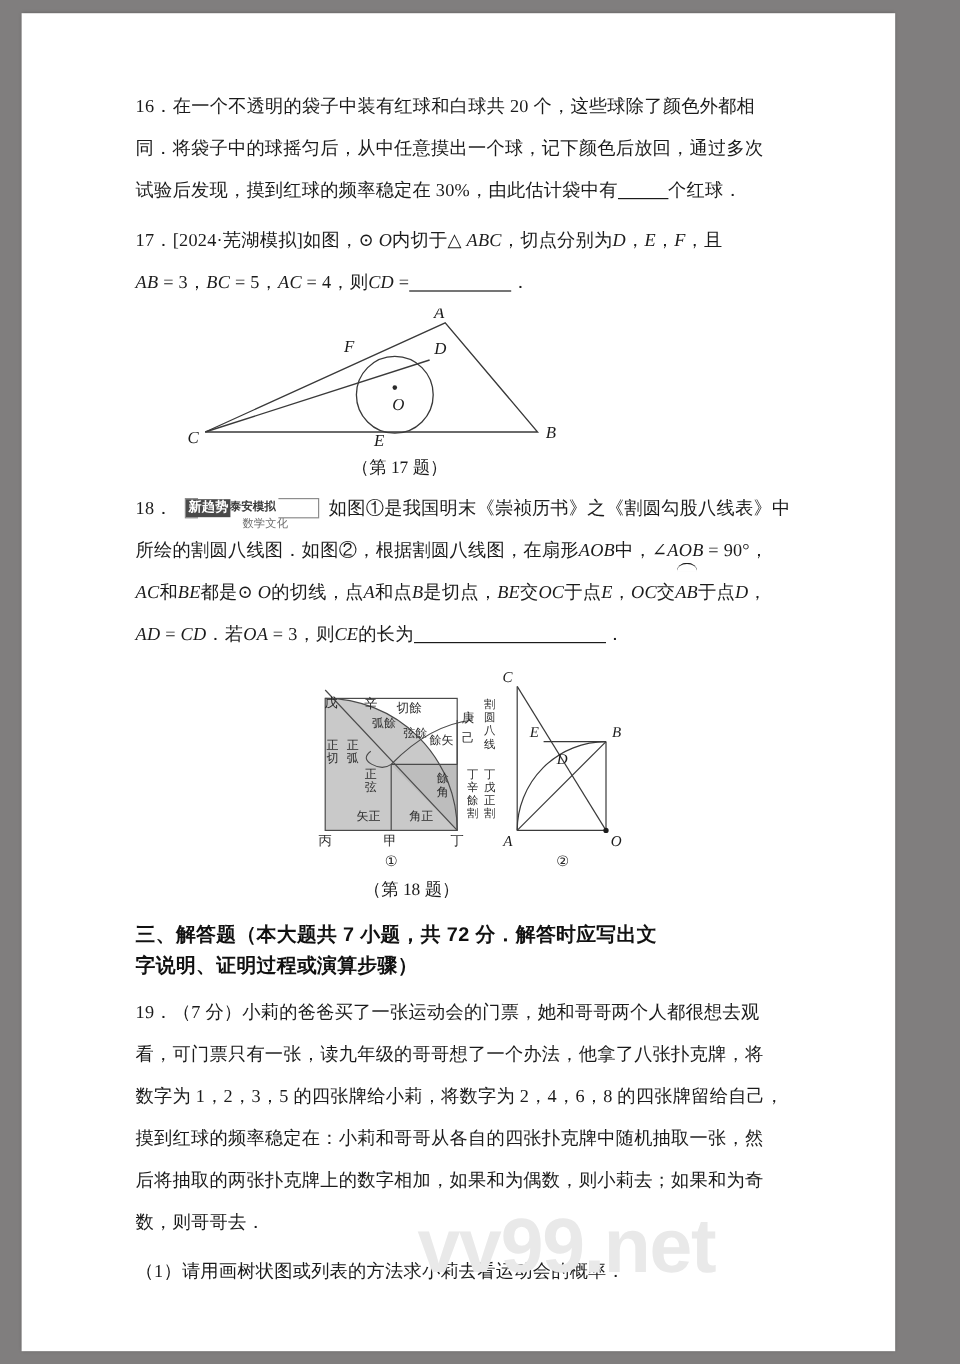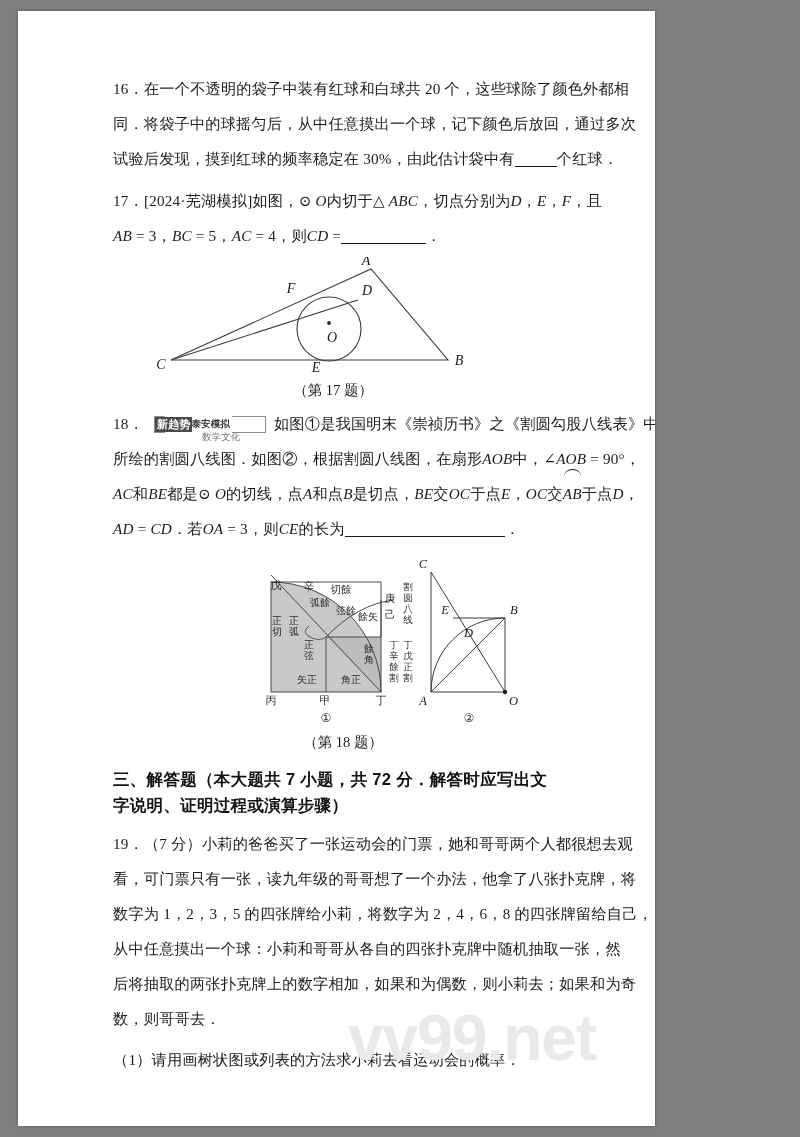--- a/index.html
+++ b/index.html
@@ -6,21 +6,21 @@
   html, body { margin: 0; padding: 0; }
   body {
     width: 800px; height: 1137px;
     background: #807e7e;
     font-family: "Liberation Serif", "DejaVu Serif", serif;
     overflow: hidden;
   }
   .page {
     position: absolute;
     left: 18px; top: 11px;
-    width: 637px; height: 1115px;
+    width: 728px; height: 1115px;
     background: #ffffff;
     box-shadow: 0 0 3px rgba(0,0,0,0.35);
     overflow: hidden;
   }
   .content {
     position: absolute;
     left: 95px; top: 60px;
     width: 590px;
   }
   
@@ -255,21 +255,21 @@
 
     <div class="sec-head" style="margin-top:11px;">
       <div>三、解答题（本大题共 7 小题，共 72 分．解答时应写出文</div>
       <div>字说明、证明过程或演算步骤）</div>
     </div>
 
     <div class="q" style="margin-top:8px;">
       <span>19．</span><span>（7 分）</span><span>小莉的爸爸买了一张运动会的门票，她和哥哥两个人都很想去观</span><br>
       <span>看，可门票只有一张，读九年级的哥哥想了一个办法，他拿了八张扑克牌，将</span><br>
       <span>数字为 1，2，3，5 的四张牌给小莉，将数字为 2，4，6，8 的四张牌留给自己，</span><br>
-      <span>从中任意摸出一个球：小莉和哥哥从各自的四张扑克牌中随机抽取一张，然</span><br>
+      <span>摸到红球的频率稳定在：小莉和哥哥从各自的四张扑克牌中随机抽取一张，然</span><br>
       <span>后将抽取的两张扑克牌上的数字相加，如果和为偶数，则小莉去；如果和为奇</span><br>
       <span>数，则哥哥去．</span>
     </div>
     <div class="q" style="margin-top:6px;">
       <span>（1）请用画树状图或列表的方法求小莉去看运动会的概率．</span>
     </div>
 
   </div>
 
   <div class="watermark">vv99.net</div>

